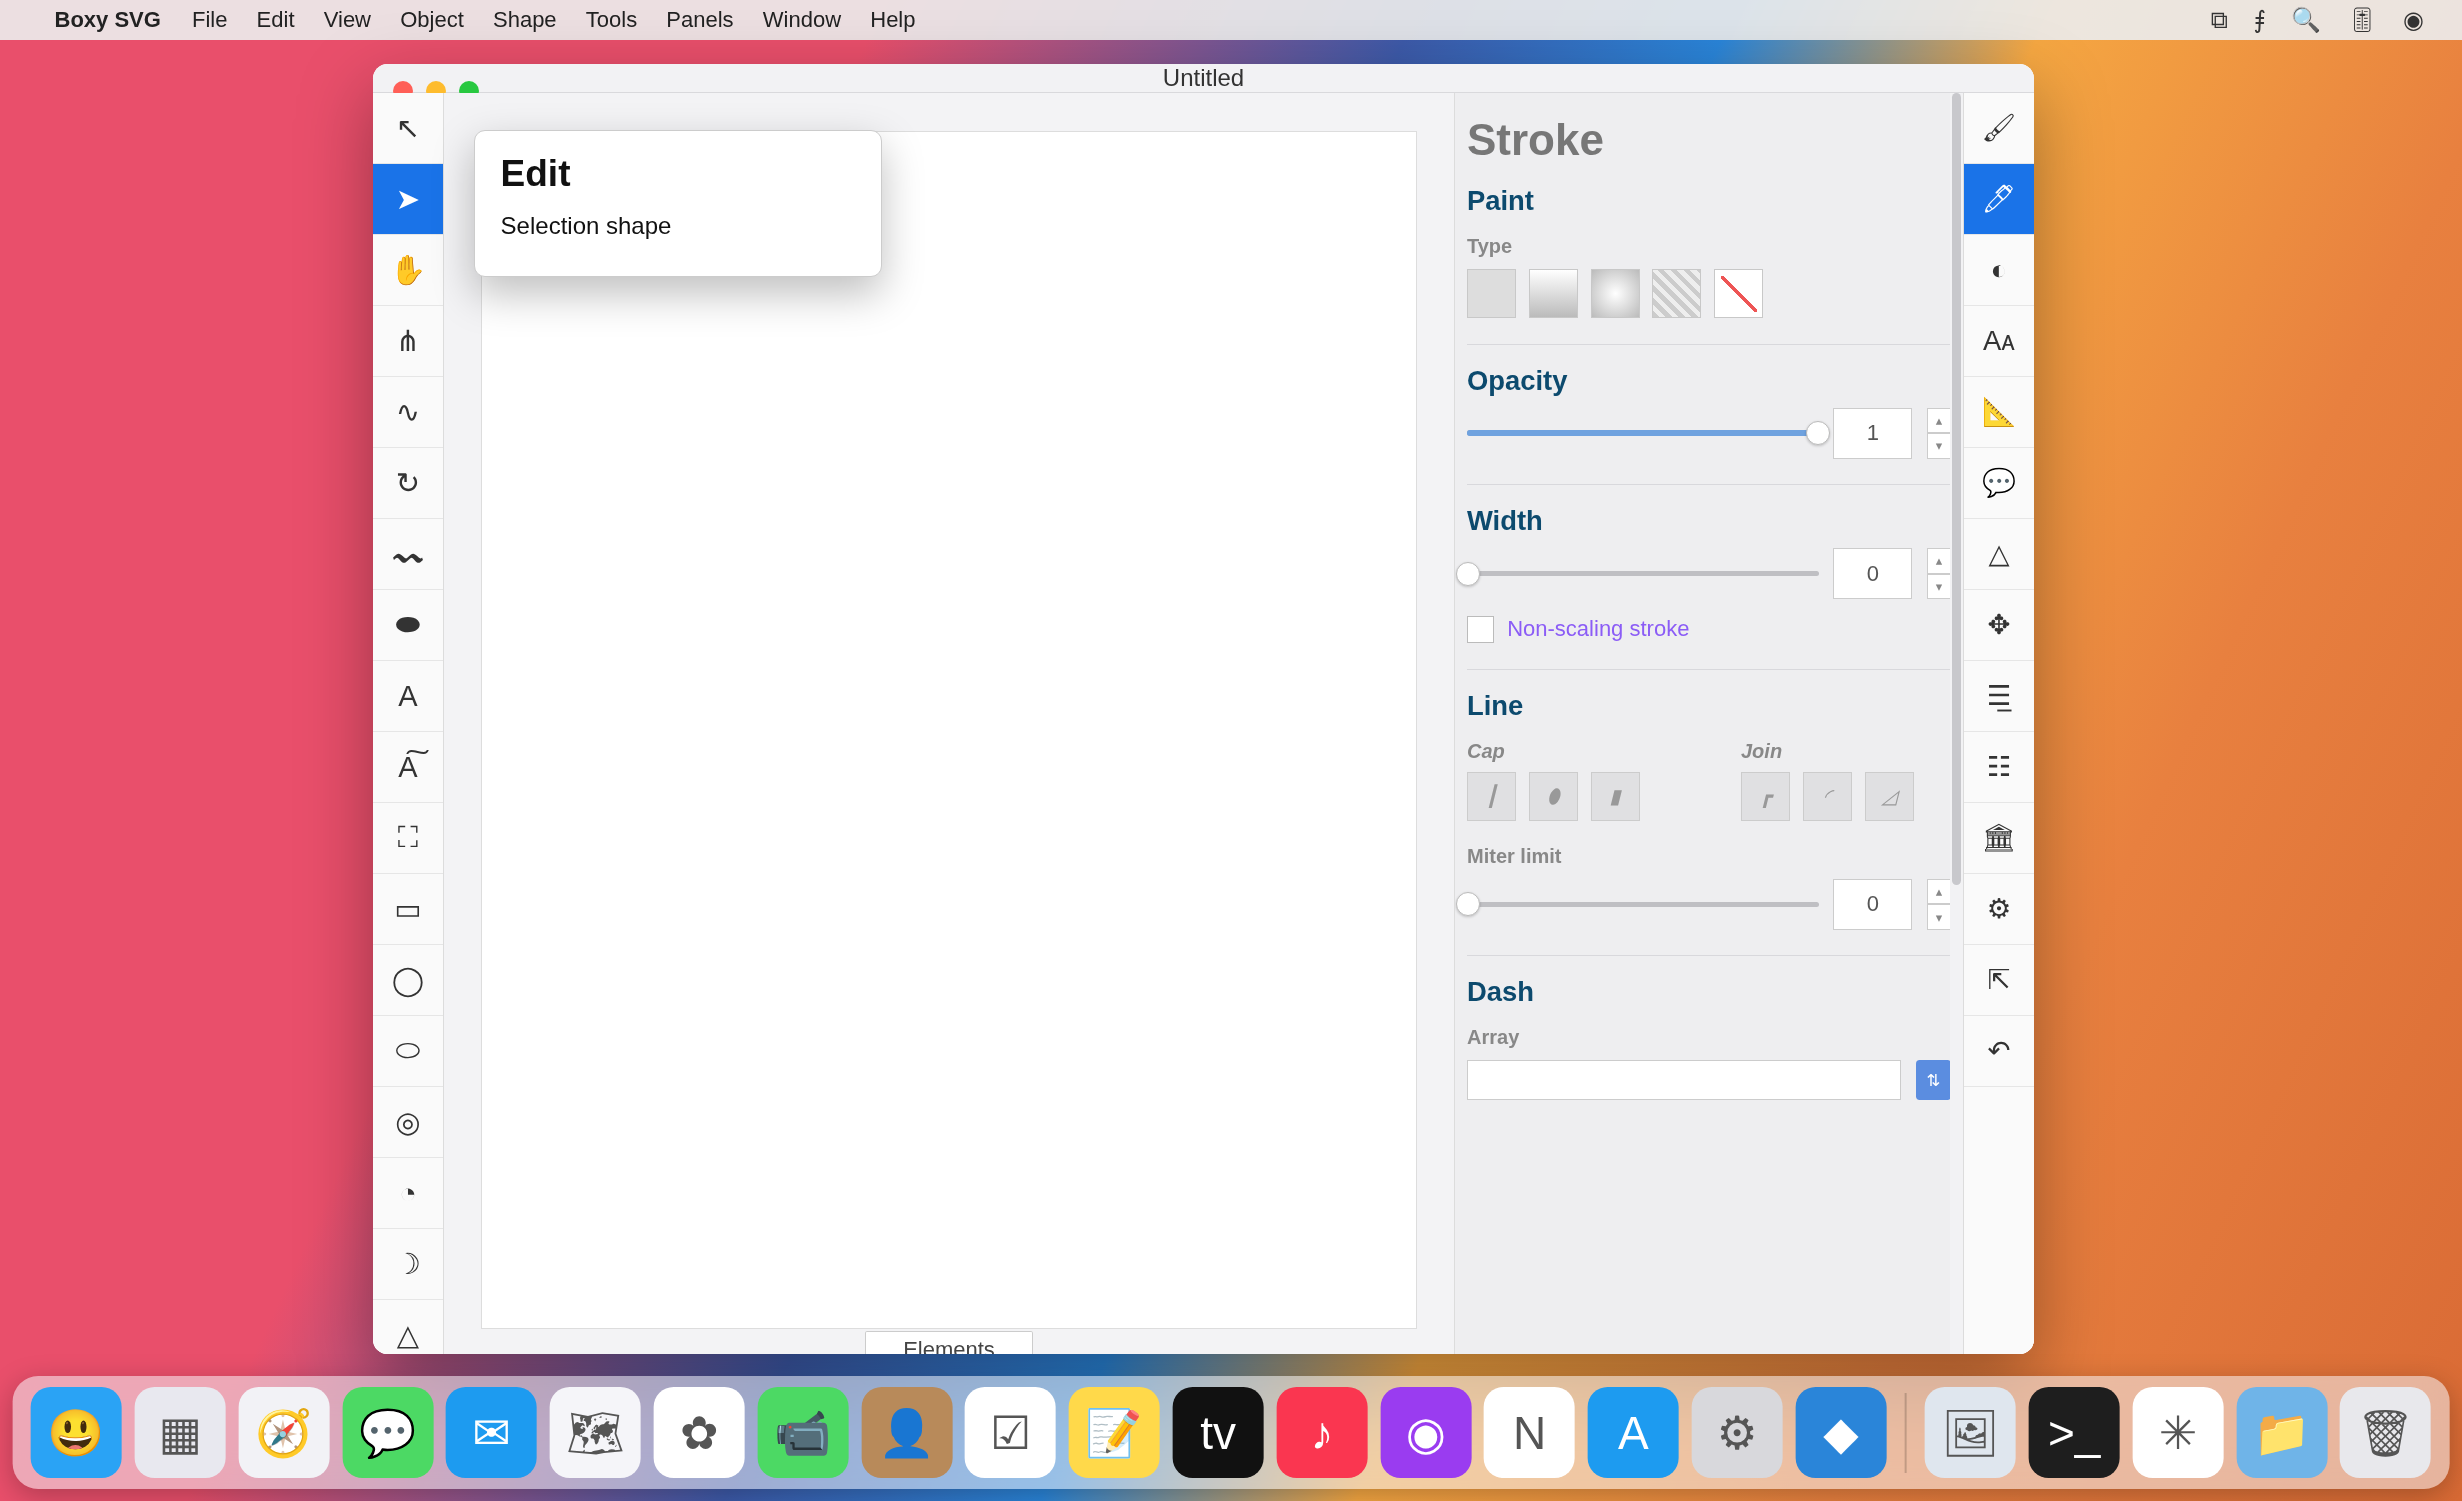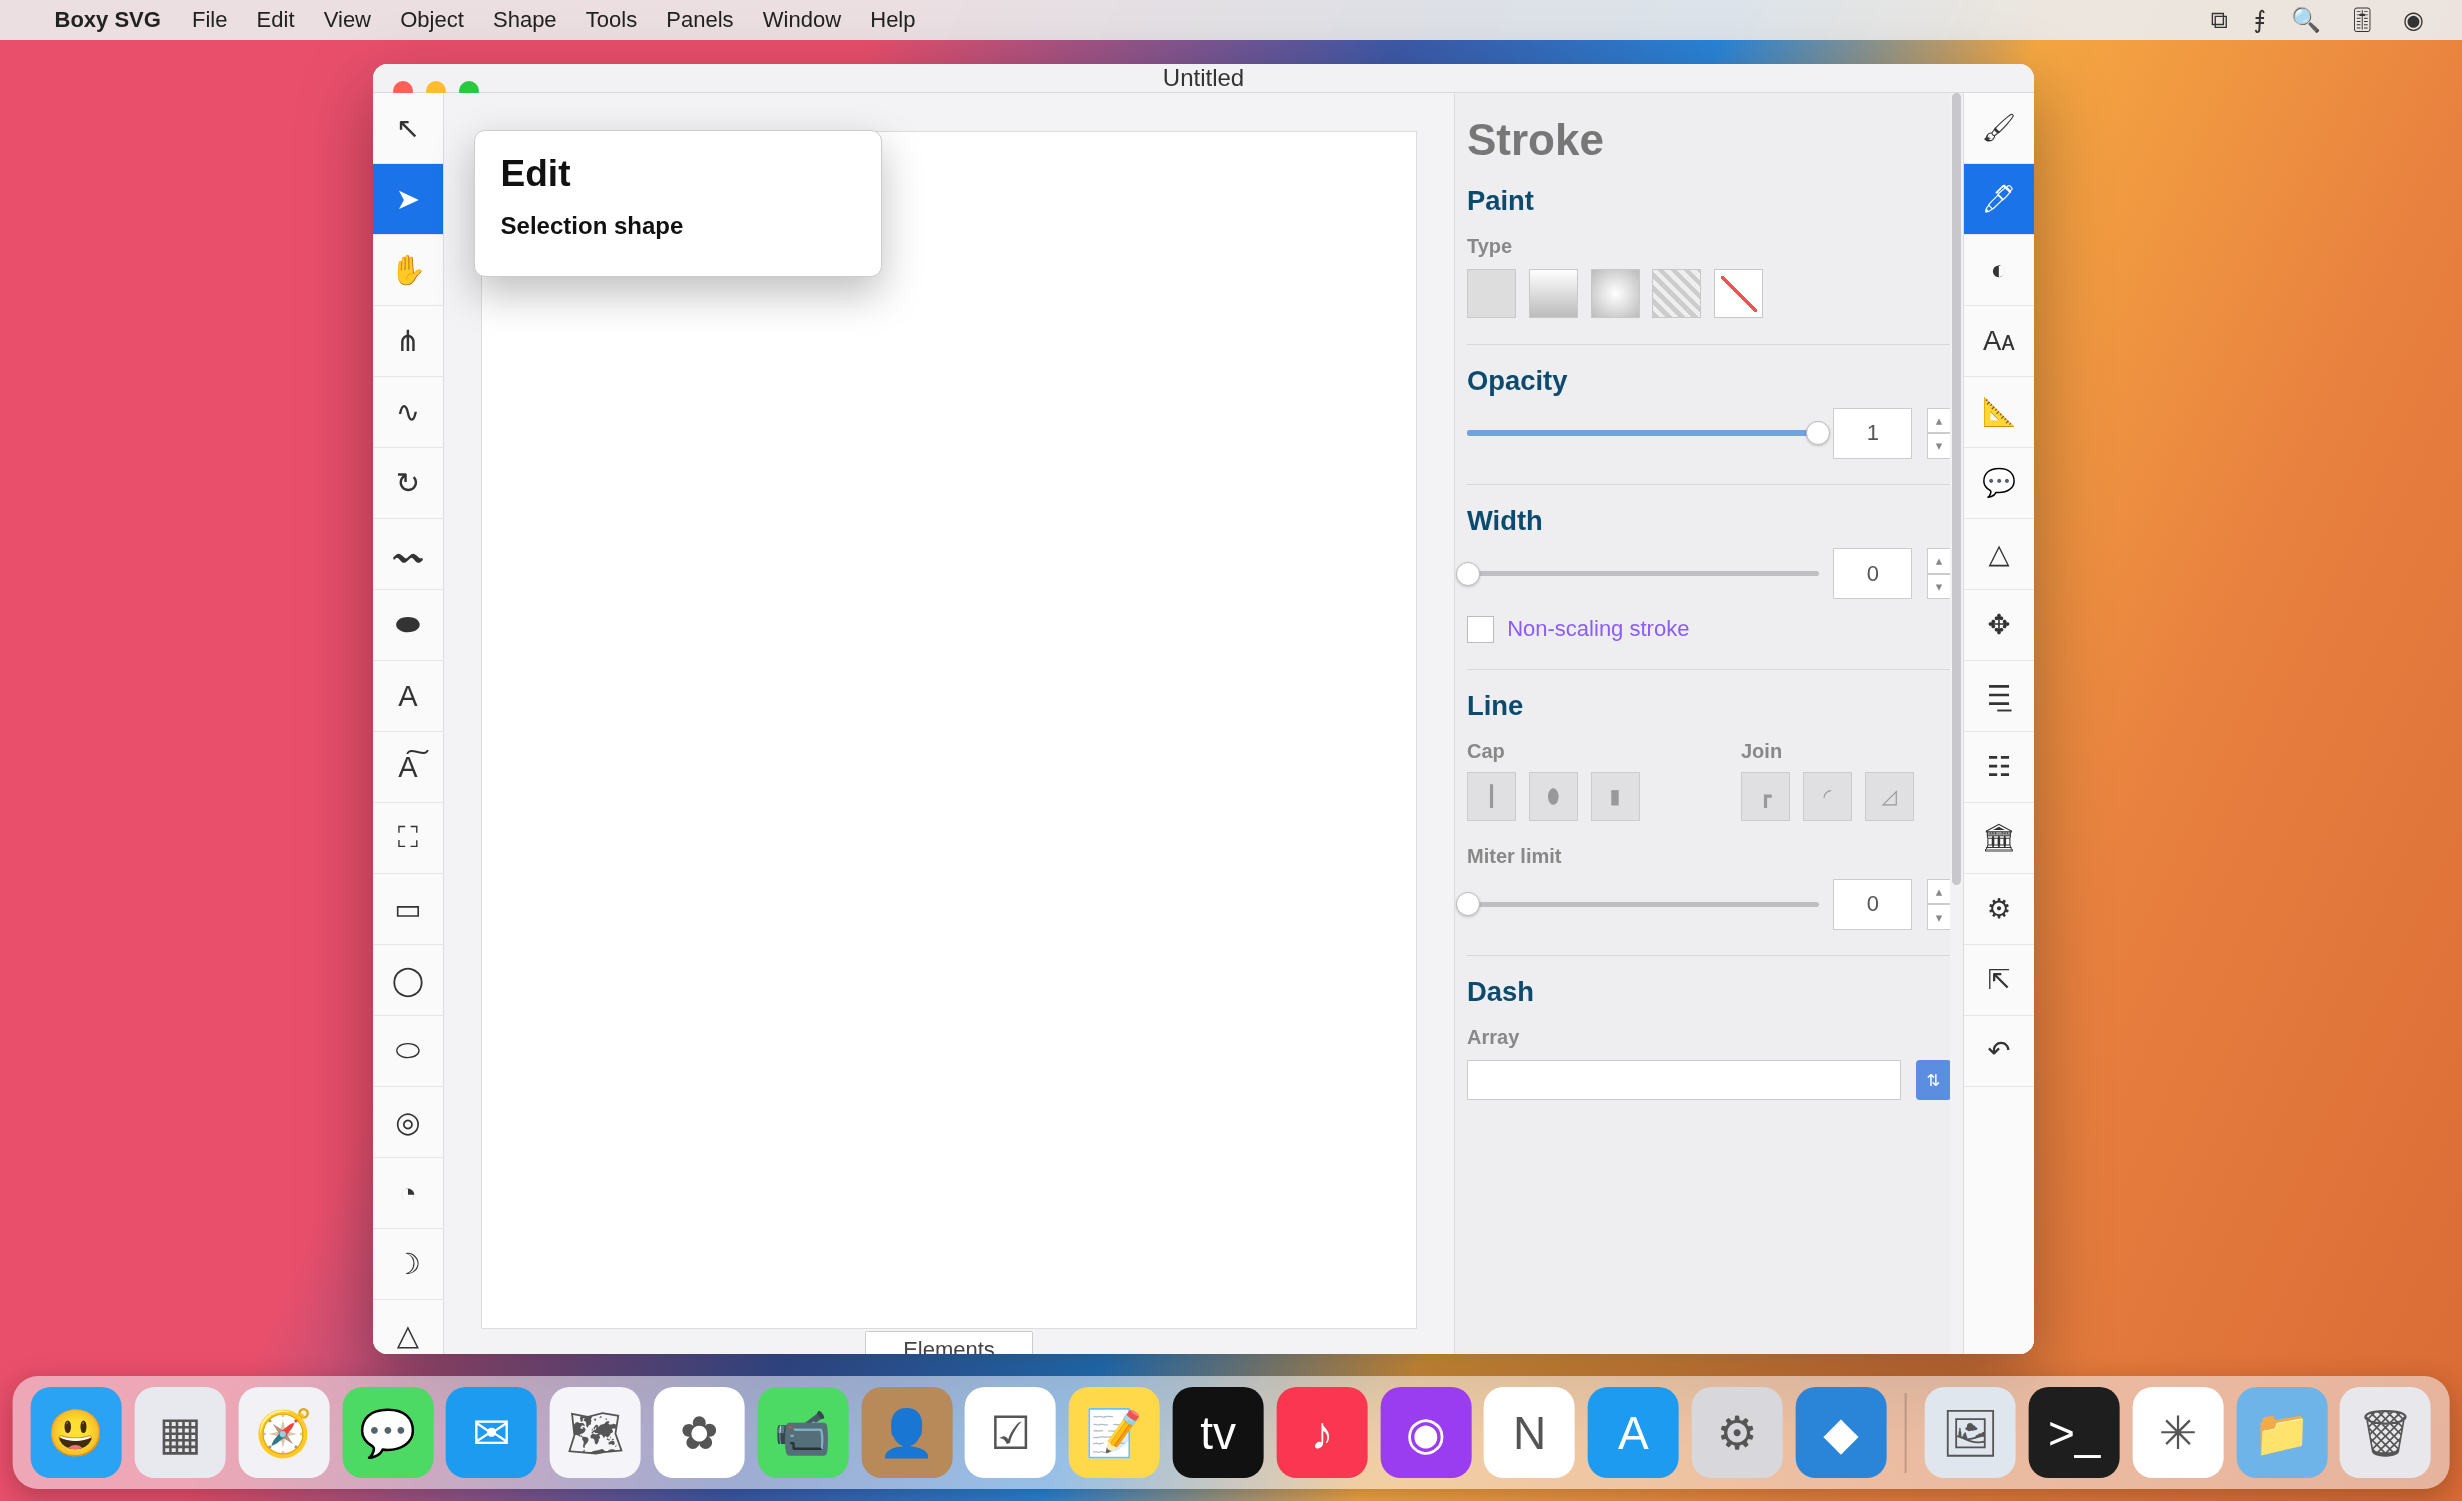--- a/index.html
+++ b/index.html
@@ -63,39 +63,39 @@
 .slider.filled::before{content:"";position:absolute;left:0;top:0;bottom:0;width:100%;background:#6fa2df;border-radius:2.7px;}
 .thumb{position:absolute;right:-11px;top:-9.1px;width:24px;height:24px;border-radius:50%;background:#fff;border:0.9px solid #bbb;box-shadow:0 0.9px 2.7px rgba(0,0,0,0.2);}
 .slider .thumb.left{left:-11px;right:auto;}
 .numbox{width:79px;height:51px;background:#fff;border:0.9px solid #ccc;display:flex;align-items:center;justify-content:center;font-size:22px;color:#555;}
 .stepper{width:24px;height:51px;display:flex;flex-direction:column;}
 .stepper div{flex:1;border:0.9px solid #ccc;background:#fff;font-size:12.8px;display:flex;align-items:center;justify-content:center;color:#888;}
 .cbox{display:flex;align-items:center;gap:12.8px;margin-top:16.5px;font-size:22px;color:#8b5cf6;}
 .cbox .box{width:27.4px;height:27.4px;border:1.8px solid #bbb;background:#fff;}
 .caps{display:flex;gap:12.8px;margin-top:9.1px;}
 .capbtn{width:49px;height:49px;background:#e0e0e2;border:0.9px solid #ccc;display:flex;align-items:center;justify-content:center;color:#999;font-size:20px;}
-.two-col{display:flex;gap:64px;}
+.two-col{display:flex;gap:64px;font-style:italic;}
 .two-col>div{flex:1;}
 .scrolltrack{position:absolute;right:0;top:0;bottom:0;width:12.8px;background:#f2f2f4;}
 .scrollthumb{position:absolute;top:0;right:1.8px;width:9.1px;height:62%;background:#c8c8cc;border-radius:5.5px;}
 .right-panel{position:relative;}
 
 
 .right-toolbar { width: 71px; background: #fafafa; border-left: 0.9px solid #dcdcdc; display: flex; flex-direction: column; }
 .rtool { height: 71px; display:flex;align-items:center;justify-content:center;font-size:27.4px;color:#333;border-bottom:0.9px solid #e6e6e6;}
 .rtool.active{background:#1a73e8;color:#fff;}
 
 
 .popover {
   position: absolute; left: 474px; top: 130px; width: 408px;
   background: #fff; border: 0.9px solid #ccc; border-radius: 11px;
   box-shadow: 0 16.5px 41px rgba(0,0,0,0.25); padding: 22px 25.6px;
 }
 .popover .ptitle { font-size: 37px; font-weight: 700; color: #111; margin-bottom: 16.5px; }
-.popover .plabel { font-size: 24px; font-weight: 700; color: #111; margin-bottom: 14.6px; }
+.popover .plabel { font-size: 24px; font-weight: 400; color: #111; margin-bottom: 14.6px; }
 .seg { display: flex; border: 1.8px solid #1a73e8; border-radius: 9.1px; overflow: hidden; }
 .seg div { flex: 1; text-align: center; padding: 12.8px 0; font-size: 24px; }
 .seg .on { background: #1a73e8; color: #fff; font-weight: 500; }
 .seg .off { background: #fff; color: #333; border-left: 0.9px solid #ccc; }
 
 
 .dock {
   position: absolute; bottom: 12.8px; left: 50%; transform: translateX(-50%);
   height: 113px; background: rgba(240,240,244,0.55); border-radius: 25.6px;
   padding: 9.1px 18.3px; display: flex; align-items: center; gap: 12.8px;

